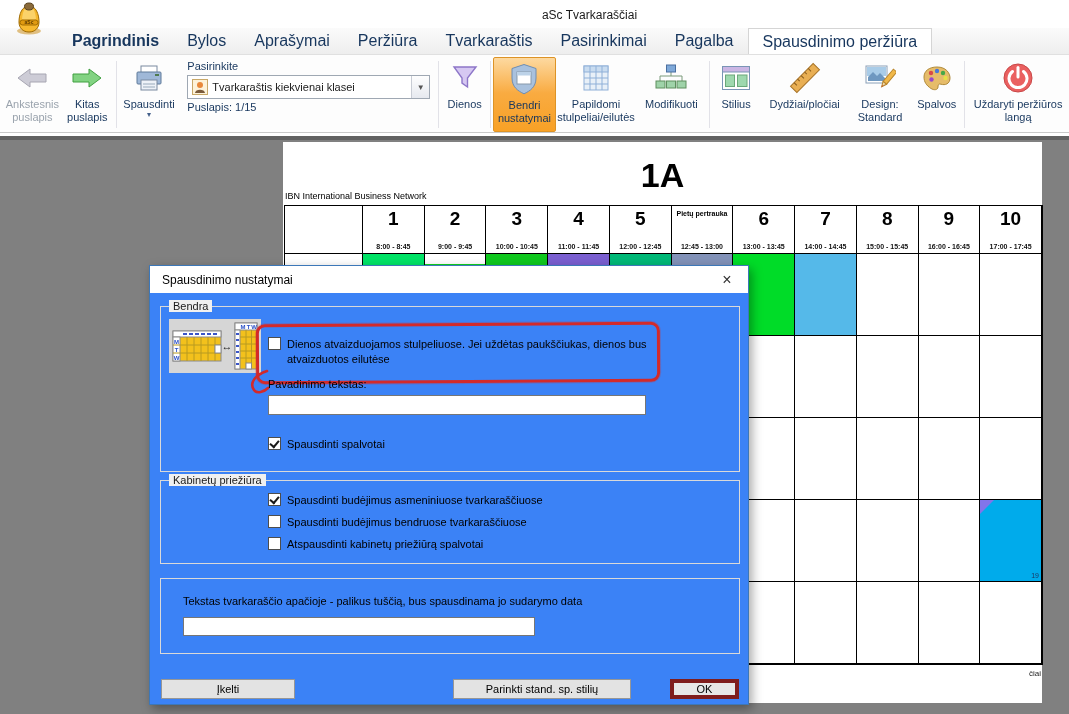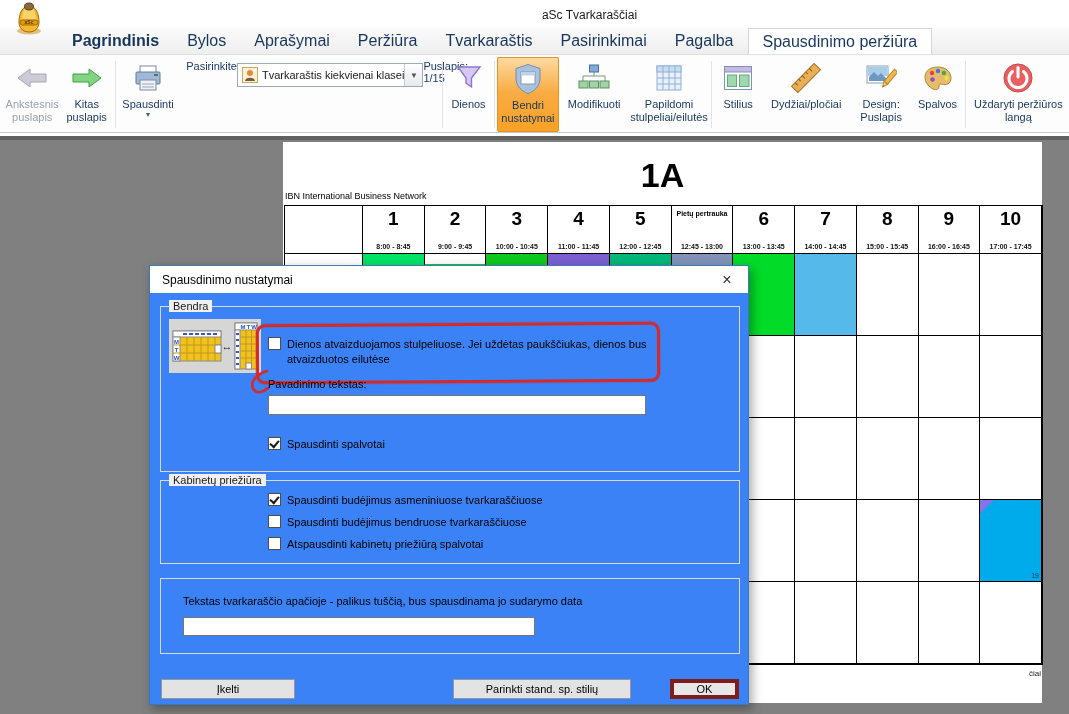--- a/index.html
+++ b/index.html
@@ -22,21 +22,21 @@
   
   .ribbon{position:absolute;top:55px;left:0;right:0;height:78px;background:#fdfdfd;
           border-bottom:1px solid #c9c9c9;display:flex;align-items:stretch;padding:2px 0 0 4px;box-sizing:border-box;}
   .rsep{width:1px;background:#e2e2e8;margin:4px 2px;}
   .rbtn{display:flex;flex-direction:column;align-items:center;justify-content:flex-start;
         padding-top:3px;font-size:11px;color:#17365d;text-align:center;line-height:1.18;box-sizing:border-box;}
   .rbtn .ric{height:36px;display:flex;align-items:center;justify-content:center;margin-bottom:2px;flex:none;}
   .rbtn.active{background:linear-gradient(#fdd9a0,#f9ab41 48%,#f8a126);border:1px solid #dd9326;border-radius:2px;}
   .rbtn.disabled{color:#9aa3ad;}
   .caret{font-size:8px;color:#44608a;line-height:1;}
-  .combo-panel{display:flex;font-size:11px;color:#17365d;padding:3px 6px 0 8px;width:262px;box-sizing:border-box;}
+  .combo-panel{display:flex;flex-direction:column;font-size:11px;color:#17365d;padding:3px 6px 0 8px;width:262px;box-sizing:border-box;}
   .combo{display:flex;align-items:center;height:22px;border:1px solid #9fa8b3;background:#fff;margin:3px 0 2px 0;}
   .combo .cicon{margin:0 4px;display:flex;}
   .combo .cval{font-size:11px;color:#1a1a1a;white-space:nowrap;overflow:hidden;}
   .combo-arrow{margin-left:auto;width:17px;align-self:stretch;border-left:1px solid #c8ccd4;
                background:linear-gradient(#fefefe,#e6e9ef);display:flex;align-items:center;justify-content:center;
                font-size:8px;color:#555;}
 
   
   .workspace{position:absolute;top:136px;left:0;right:0;bottom:0;background:#808080;border-top:4px solid #616161;box-sizing:border-box;}
   .page{position:absolute;left:283px;top:2px;width:759px;height:561px;background:#fff;}
@@ -185,42 +185,42 @@
       <span class="ric">
         <svg width="30" height="32" viewBox="0 0 30 32">
           <path d="M15 1.5 L27 5.5 V15 C27 24 21 28 15 30.8 C9 28 3 24 3 15 V5.5 Z" fill="#a9c1dd" stroke="#6e8db2"></path>
           <rect x="8" y="9" width="14" height="12" fill="#fff" stroke="#8899aa"></rect>
           <rect x="8" y="9" width="14" height="3.5" fill="#bcd2e8"></rect>
         </svg>
       </span>
       <span>Bendri nustatymai</span>
     </div>
 
+    <div class="rbtn" style="width:82px">
+      <span class="ric">
+        <svg width="28" height="28" viewBox="0 0 28 28">
+          <rect x="2" y="2" width="24" height="24" fill="#e8f0f8" stroke="#8fb0d8"></rect>
+          <rect x="2" y="2" width="24" height="6" fill="#c9dcf0" stroke="#8fb0d8"></rect>
+          <path d="M8 2 v24 M14 2 v24 M20 2 v24 M2 14 h24 M2 20 h24" stroke="#8fb0d8" fill="none"></path>
+        </svg>
+      </span>
+      <span>Papildomi stulpeliai/eilutės</span>
+    </div>
+
     <div class="rbtn" style="width:72px">
       <span class="ric">
         <svg width="34" height="30" viewBox="0 0 34 30">
           <path d="M17 9 v4 M6 18 v-5 h22 v5" fill="none" stroke="#7a9a7a"></path>
           <rect x="12.5" y="2" width="9" height="7" fill="#7fa9d9" stroke="#4a6f9f"></rect>
           <rect x="2" y="18" width="9" height="7" fill="#9fd3a9" stroke="#5f8f5f"></rect>
           <rect x="12.5" y="18" width="9" height="7" fill="#9fd3a9" stroke="#5f8f5f"></rect>
           <rect x="23" y="18" width="9" height="7" fill="#9fd3a9" stroke="#5f8f5f"></rect>
         </svg>
       </span>
       <span>Modifikuoti</span>
-    </div>
-
-    <div class="rbtn" style="width:82px">
-      <span class="ric">
-        <svg width="28" height="28" viewBox="0 0 28 28">
-          <rect x="2" y="2" width="24" height="24" fill="#e8f0f8" stroke="#8fb0d8"></rect>
-          <rect x="2" y="2" width="24" height="6" fill="#c9dcf0" stroke="#8fb0d8"></rect>
-          <path d="M8 2 v24 M14 2 v24 M20 2 v24 M2 14 h24 M2 20 h24" stroke="#8fb0d8" fill="none"></path>
-        </svg>
-      </span>
-      <span>Papildomi stulpeliai/eilutės</span>
     </div>
 
     <div class="rsep"></div>
 
     <div class="rbtn" style="width:50px">
       <span class="ric">
         <svg width="30" height="26" viewBox="0 0 30 26">
           <rect x="1.5" y="1.5" width="27" height="23" fill="#fff" stroke="#7a95b5"></rect>
           <rect x="1.5" y="1.5" width="27" height="5.5" fill="#cbb6e4" stroke="#7a95b5"></rect>
           <rect x="4.5" y="10" width="9" height="11.5" fill="#9ed8ae" stroke="#6aa87a"></rect>
@@ -248,21 +248,21 @@
           <rect x="2" y="3" width="21" height="17" fill="#fff" stroke="#8aa0b8"></rect>
           <rect x="3" y="4" width="19" height="9" fill="#a9cce8"></rect>
           <path d="M4 14 l5 -5 4 4 3 -3 6 6 v2 h-18 Z" fill="#6f98c0"></path>
           <g transform="rotate(40 24 16)">
             <rect x="21.8" y="5" width="4.5" height="16" fill="#f0b84a" stroke="#b8842a"></rect>
             <path d="M21.8 21 l2.25 5 2.25 -5 Z" fill="#eed7ac" stroke="#b8842a"></path>
             <path d="M23.4 24.5 l0.65 1.5 0.65 -1.5 Z" fill="#c23a3a"></path>
           </g>
         </svg>
       </span>
-      <span>Design: Puslapis</span>
+      <span>Design: Standard</span>
     </div>
 
     <div class="rbtn" style="width:52px">
       <span class="ric">
         <svg width="30" height="27" viewBox="0 0 30 27">
           <path d="M15 2 C24 2 28 8 28 13 C28 19 23 20.5 19 19.2 C16.2 18.3 16 20.6 16 22 C16 25 12 25.5 9 23.5 C4.5 20.5 2 17 2 12 C2 6 7 2 15 2 Z" fill="#e6bc6a" stroke="#b08a3a"></path>
           <circle cx="9" cy="8" r="2.2" fill="#d84848"></circle>
           <circle cx="15" cy="6" r="2.2" fill="#4878d8"></circle>
           <circle cx="21" cy="8" r="2.2" fill="#48a848"></circle>
           <circle cx="23.5" cy="13" r="2.2" fill="#e8e048"></circle>

